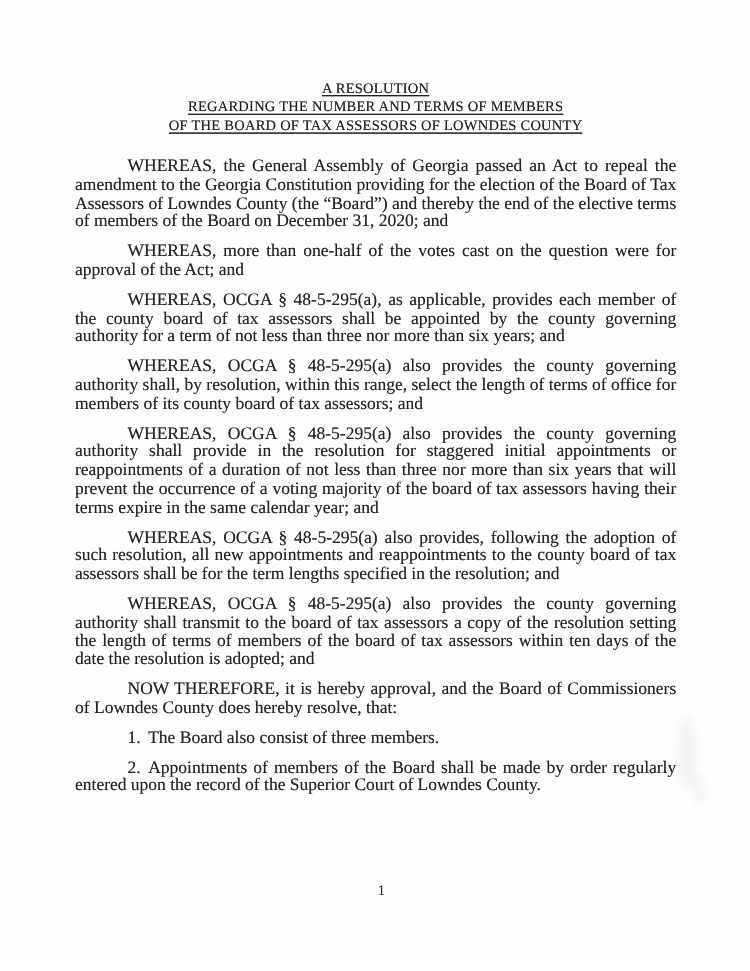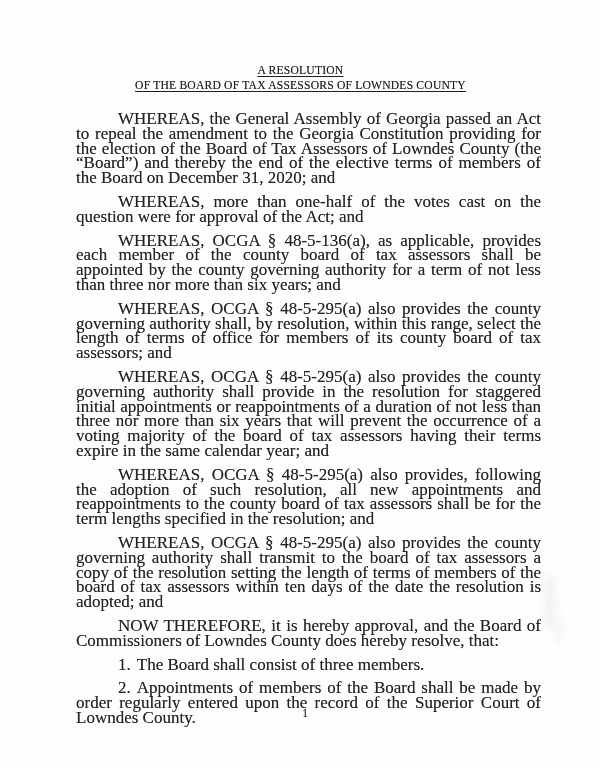--- a/index.html
+++ b/index.html
@@ -29,22 +29,22 @@
     line-height: 15px;
     letter-spacing: 0.2px;
     color: #1f1f1f;
     text-shadow: 0 0 0.4px rgba(20,20,20,0.55);
   }
   .title-line {
     text-decoration: underline;
     text-underline-offset: 2px;
   }
   .body-text p {
-    margin: 0 0 9px 16px;
-    font-size: 17px;
+    margin: 0 0 9px 0;
+    font-size: 14px;
     line-height: 14.8px;
     text-align: justify;
     text-indent: 42px;
     color: #232323;
     text-shadow: 0 0 0.4px rgba(25,25,25,0.5);
   }
   .body-text p.resolution-item .item-number {
     margin-right: 6px;
   }
   .page-number {
@@ -83,34 +83,35 @@
 </style>
 </head>
 <body>
 
 <div class="page">
 
   <div class="content">
 
     <div class="title-block">
       <div class="title-line">A RESOLUTION</div>
+      <div class="title-line">REGARDING THE NUMBER AND TERMS OF MEMBERS</div>
       <div class="title-line">OF THE BOARD OF TAX ASSESSORS OF LOWNDES COUNTY</div>
     </div>
 
     <div class="body-text">
       <p>WHEREAS, the General Assembly of Georgia passed an Act to repeal the amendment to the Georgia Constitution providing for the election of the Board of Tax Assessors of Lowndes County (the “Board”) and thereby the end of the elective terms of members of the Board on December 31, 2020; and</p>
       <p>WHEREAS, more than one-half of the votes cast on the question were for approval of the Act; and</p>
-      <p>WHEREAS, OCGA § 48-5-136(a), as applicable, provides each member of the county board of tax assessors shall be appointed by the county governing authority for a term of not less than three nor more than six years; and</p>
+      <p>WHEREAS, OCGA § 48-5-295(a), as applicable, provides each member of the county board of tax assessors shall be appointed by the county governing authority for a term of not less than three nor more than six years; and</p>
       <p>WHEREAS, OCGA § 48-5-295(a) also provides the county governing authority shall, by resolution, within this range, select the length of terms of office for members of its county board of tax assessors; and</p>
       <p>WHEREAS, OCGA § 48-5-295(a) also provides the county governing authority shall provide in the resolution for staggered initial appointments or reappointments of a duration of not less than three nor more than six years that will prevent the occurrence of a voting majority of the board of tax assessors having their terms expire in the same calendar year; and</p>
       <p>WHEREAS, OCGA § 48-5-295(a) also provides, following the adoption of such resolution, all new appointments and reappointments to the county board of tax assessors shall be for the term lengths specified in the resolution; and</p>
       <p>WHEREAS, OCGA § 48-5-295(a) also provides the county governing authority shall transmit to the board of tax assessors a copy of the resolution setting the length of terms of members of the board of tax assessors within ten days of the date the resolution is adopted; and</p>
       <p>NOW THEREFORE, it is hereby approval, and the Board of Commissioners of Lowndes County does hereby resolve, that:</p>
 
-      <p class="resolution-item"><span class="item-number">1.</span><span>The Board shall consist of three members.</span></p>
+      <p class="resolution-item"><span class="item-number">1.</span><span>The Board also consist of three members.</span></p>
       <p class="resolution-item"><span class="item-number">2.</span><span>Appointments of members of the Board shall be made by order regularly entered upon the record of the Superior Court of Lowndes County.</span></p>
     </div>
 
   </div>
 
   <div class="page-number">1</div>
 
   <div class="scan-smudge"></div>
   <div class="scan-smudge-2"></div>
 

